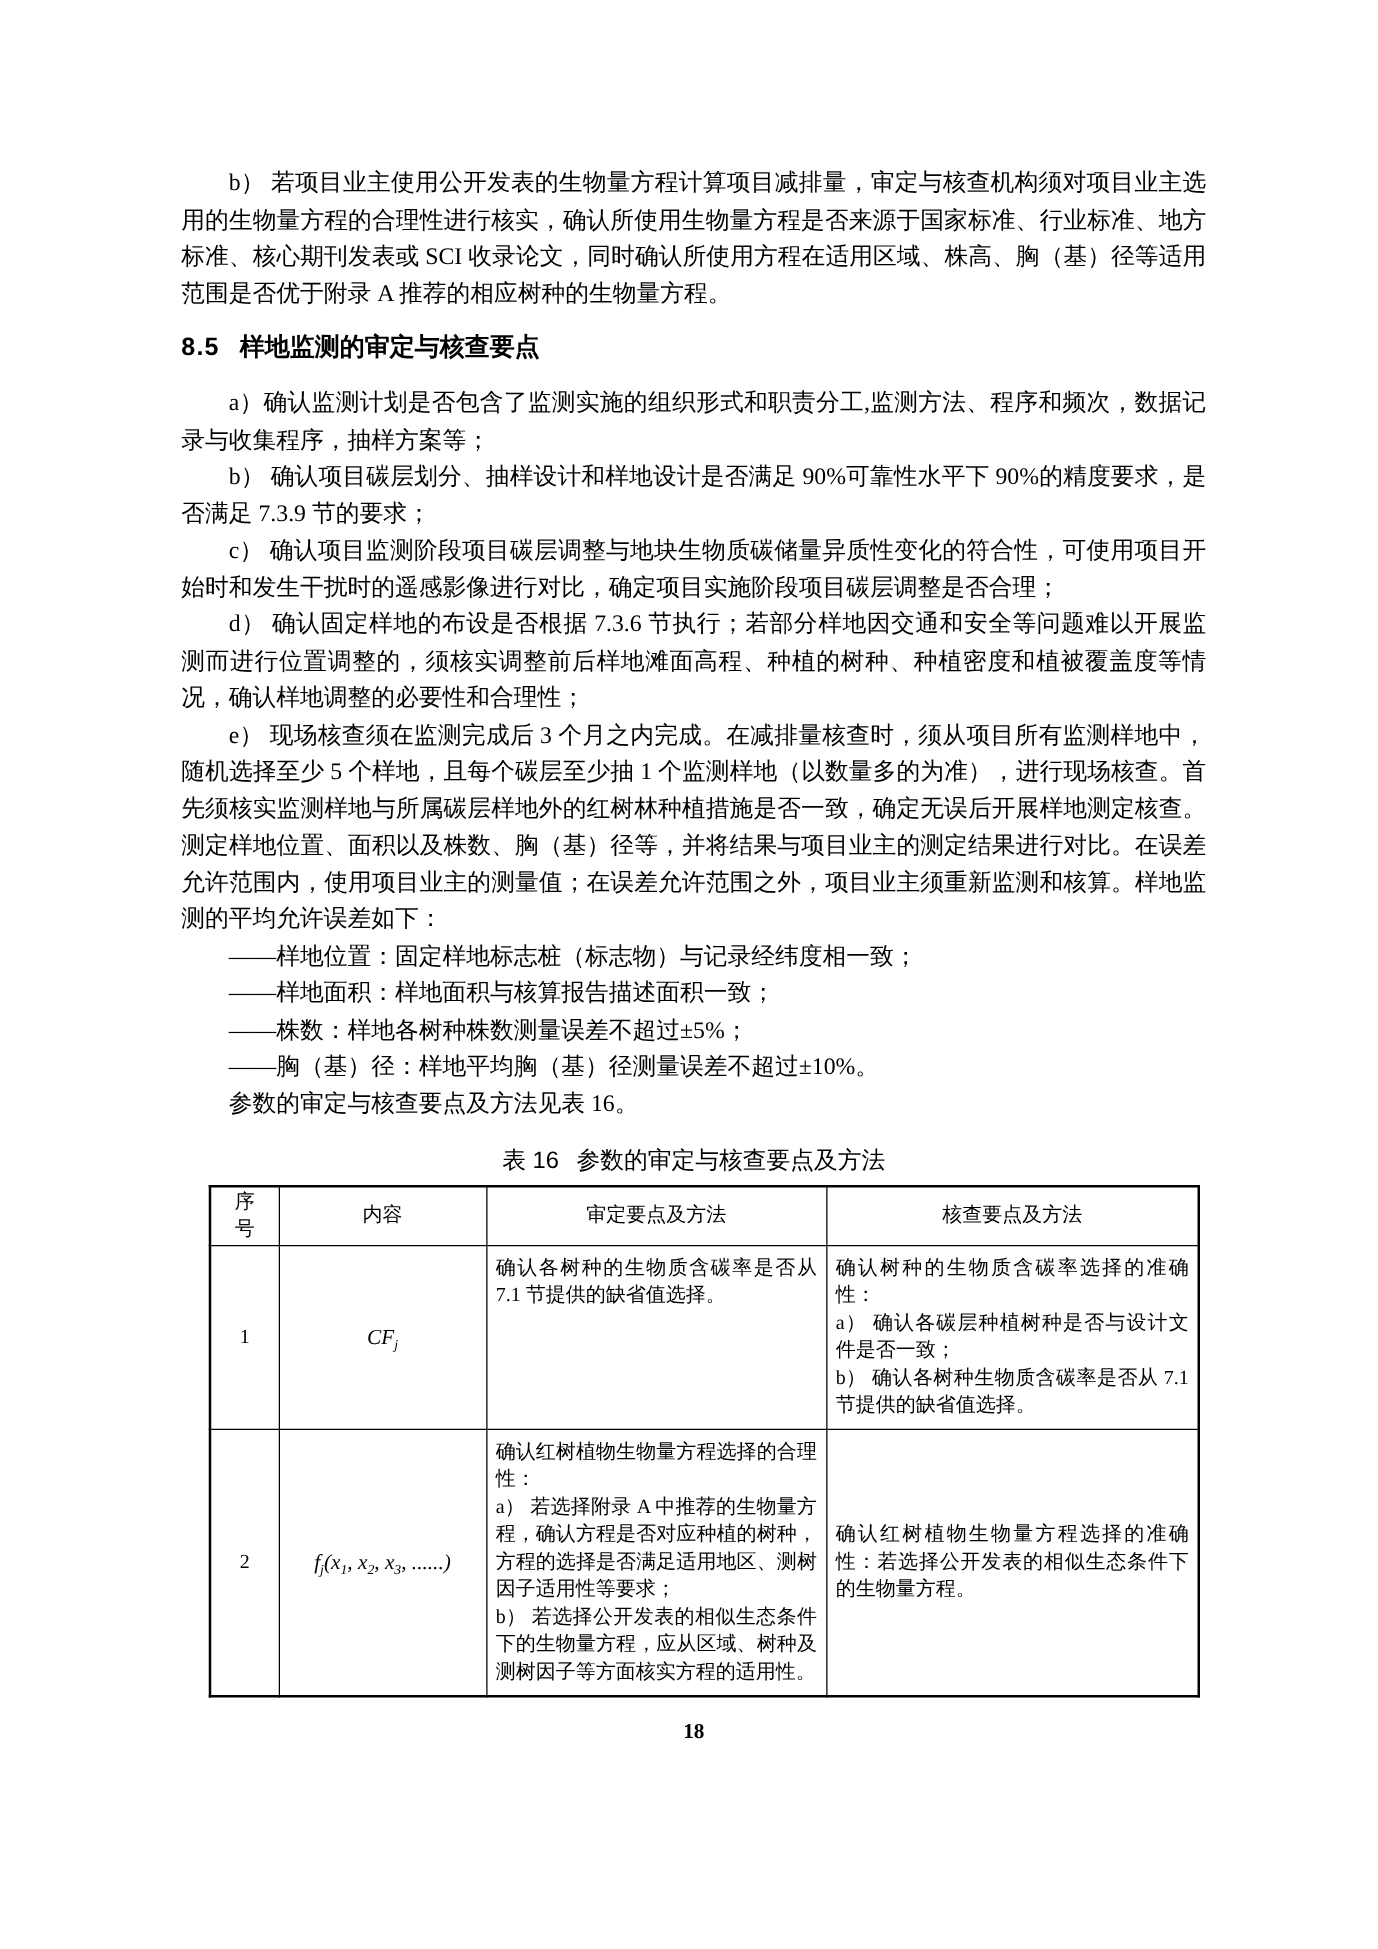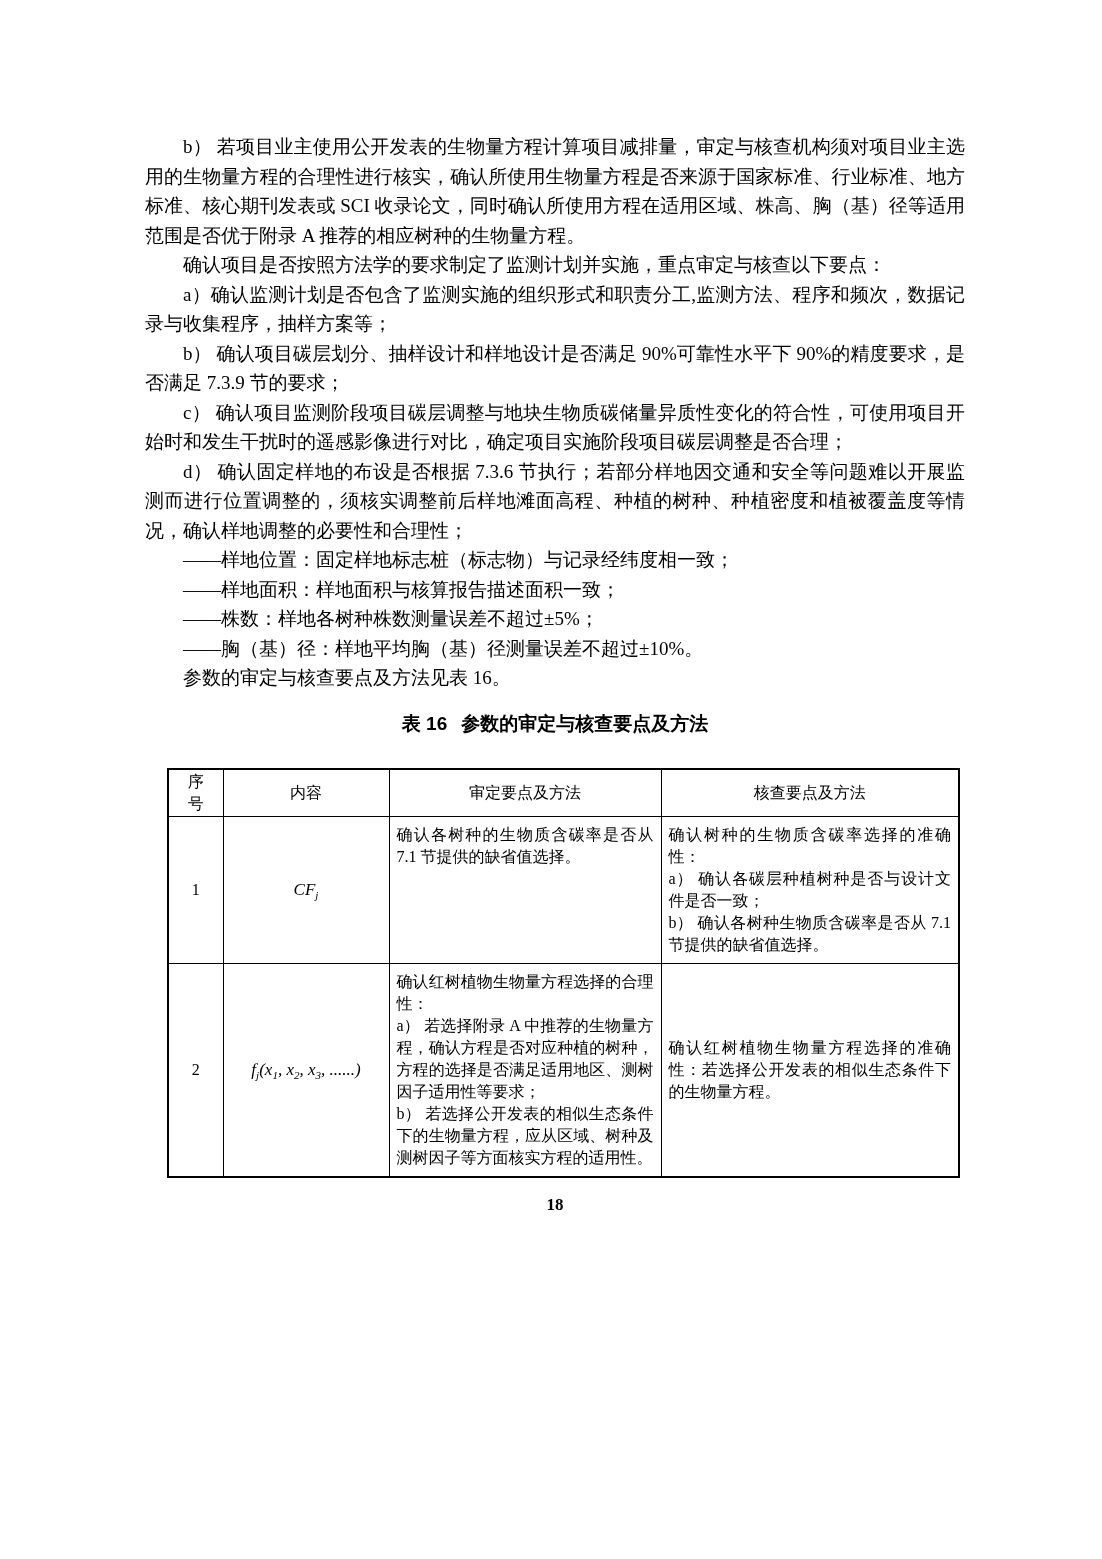--- a/index.html
+++ b/index.html
@@ -14,21 +14,21 @@
     text-align:justify;
   }
   p.ind{text-indent:2em;}
   h2.sec{
     font-family:"Liberation Sans","DejaVu Sans",sans-serif;
     font-size:20px;font-weight:bold;margin:15px 0 17px 0;line-height:26px;
   }
   h2.sec .num{margin-right:16px;letter-spacing:1px;}
   .tbl-title{
     font-family:"Liberation Sans","DejaVu Sans",sans-serif;
-    font-size:19px;font-weight:bold;text-align:center;margin:18px 0 31px 0;line-height:26px;
+    font-size:19px;font-weight:normal;text-align:center;margin:18px 0 6px 0;line-height:26px;
   }
   .tbl-title .lbl{margin-right:14px;}
   table.t16{
     border-collapse:collapse;border:2px solid #000;
     width:791px;margin-left:22px;
     font-size:16px;line-height:22px;
     table-layout:fixed;
   }
   table.t16 th,table.t16 td{border:1px solid #000;padding:7px 7px;}
   table.t16 th{
@@ -43,26 +43,27 @@
     text-align:center;font-size:17px;margin-top:17px;font-weight:bold;
   }
 </style>
 </head>
 <body>
 
 <div class="page">
 
   <p class="body ind">b） 若项目业主使用公开发表的生物量方程计算项目减排量，审定与核查机构须对项目业主选用的生物量方程的合理性进行核实，确认所使用生物量方程是否来源于国家标准、行业标准、地方标准、核心期刊发表或 SCI 收录论文，同时确认所使用方程在适用区域、株高、胸（基）径等适用范围是否优于附录 A 推荐的相应树种的生物量方程。</p>
 
+  <h2 class="sec"><span class="num">8.5</span><span>样地监测的审定与核查要点</span></h2>
 
-  <p class="body ind">确认项目是否按照方法学的要求制定了监测计划并实施，重点审定与核查以下要点：</p>
   <p class="body ind">a）确认监测计划是否包含了监测实施的组织形式和职责分工,监测方法、程序和频次，数据记录与收集程序，抽样方案等；</p>
   <p class="body ind">b） 确认项目碳层划分、抽样设计和样地设计是否满足 90%可靠性水平下 90%的精度要求，是否满足 7.3.9 节的要求；</p>
   <p class="body ind">c） 确认项目监测阶段项目碳层调整与地块生物质碳储量异质性变化的符合性，可使用项目开始时和发生干扰时的遥感影像进行对比，确定项目实施阶段项目碳层调整是否合理；</p>
   <p class="body ind">d） 确认固定样地的布设是否根据 7.3.6 节执行；若部分样地因交通和安全等问题难以开展监测而进行位置调整的，须核实调整前后样地滩面高程、种植的树种、种植密度和植被覆盖度等情况，确认样地调整的必要性和合理性；</p>
+  <p class="body ind">e） 现场核查须在监测完成后 3 个月之内完成。在减排量核查时，须从项目所有监测样地中，随机选择至少 5 个样地，且每个碳层至少抽 1 个监测样地（以数量多的为准），进行现场核查。首先须核实监测样地与所属碳层样地外的红树林种植措施是否一致，确定无误后开展样地测定核查。测定样地位置、面积以及株数、胸（基）径等，并将结果与项目业主的测定结果进行对比。在误差允许范围内，使用项目业主的测量值；在误差允许范围之外，项目业主须重新监测和核算。样地监测的平均允许误差如下：</p>
   <p class="body ind">——样地位置：固定样地标志桩（标志物）与记录经纬度相一致；</p>
   <p class="body ind">——样地面积：样地面积与核算报告描述面积一致；</p>
   <p class="body ind">——株数：样地各树种株数测量误差不超过±5%；</p>
   <p class="body ind">——胸（基）径：样地平均胸（基）径测量误差不超过±10%。</p>
 
 
   <p class="body ind">参数的审定与核查要点及方法见表 16。</p>
 
   <div class="tbl-title"><span class="lbl">表 16</span><span>参数的审定与核查要点及方法</span></div>
 

